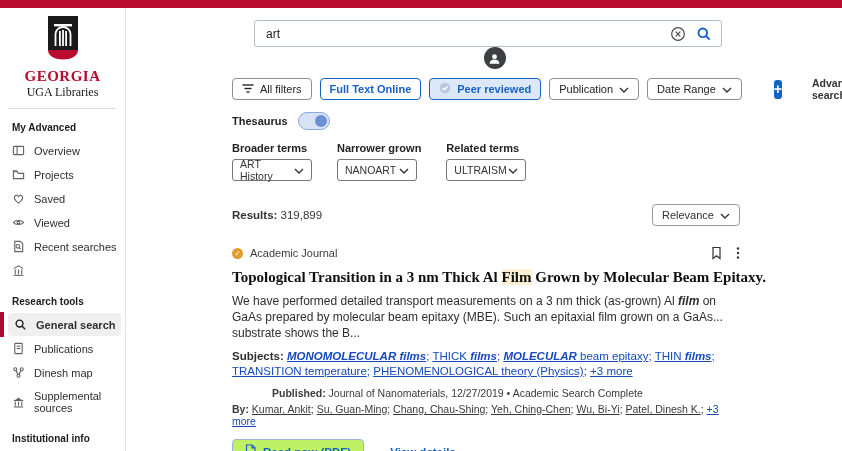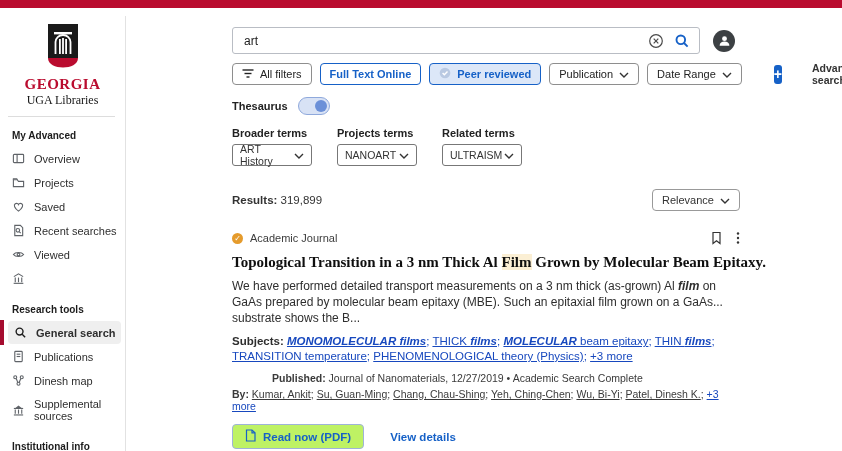--- a/index.html
+++ b/index.html
@@ -2,37 +2,37 @@
 <html><head>
 <meta charset="utf-8">
 <style>
   html,body{margin:0;padding:0;}
   body{font-family:"Liberation Sans",sans-serif;background:#fff;}
   .page{position:relative;width:842px;height:451px;overflow:hidden;background:#fff;}
 
   .topbar{position:absolute;left:0;top:0;width:842px;height:8px;background:#BA0C2F;}
 
   
-  .sidebar{position:absolute;left:0;top:16px;width:125px;bottom:0;background:#fff;border-right:1px solid #e2e2e2;}
+  .sidebar{position:absolute;left:0;top:8px;width:125px;bottom:0;background:#fff;border-right:1px solid #e2e2e2;}
   .logo-wrap{text-align:center;padding-top:8px;}
   .brand1{font-family:"Liberation Serif",serif;font-weight:bold;color:#BA0C2F;font-size:15px;letter-spacing:.5px;line-height:17px;margin-top:2px;}
   .brand2{font-family:"Liberation Serif",serif;color:#151515;font-size:12px;line-height:14px;}
   .logo-divider{border-top:1px solid #ddd;margin:9px 10px 0 8px;}
   .side-heading{font-size:10px;font-weight:bold;color:#1c1c1c;padding:13px 0 5px 12px;}
   .side-item{display:flex;align-items:center;gap:9px;padding:5px 2px 5px 12px;font-size:11px;color:#2e2e2e;margin:1px 4px 1px 0;position:relative;cursor:pointer;}
   .side-item .s-icon{display:inline-flex;color:#5f6368;flex:0 0 auto;}
   .side-item.selected{background:#efefef;border-radius:4px;font-weight:bold;margin-left:8px;padding-left:6px;}
   .side-item.selected .s-icon{color:#1c1c1c;}
   .side-item.selected::before{content:"";position:absolute;left:-8px;top:-1px;bottom:-1px;width:4px;background:#A50C2F;}
 
   
   .main{position:absolute;left:126px;top:8px;right:0;bottom:0;}
   .content{position:absolute;left:106px;top:0;width:512px;}
 
-  .search-row{display:flex;align-items:center;margin-top:19px;}
+  .search-row{display:flex;align-items:center;margin-top:12px;flex-direction:column;}
   .search-box{width:468px;height:27px;border:1px solid #b9bdc4;border-radius:3px;display:flex;align-items:center;padding:0 9px;box-sizing:border-box;background:#fff;}
   .search-box input{flex:1;border:none;outline:none;font-size:12px;color:#1c1c1c;font-family:"Liberation Sans",sans-serif;}
   .sb-ic{display:inline-flex;align-items:center;margin-left:10px;cursor:pointer;}
   .avatar{width:22px;height:22px;border-radius:50%;background:#3c4043;margin-left:13px;display:flex;align-items:center;justify-content:center;cursor:pointer;flex:0 0 auto;}
 
   .filter-row{display:flex;align-items:center;margin-top:8px;}
   .btn{height:22px;display:inline-flex;align-items:center;gap:6px;padding:0 9px;border:1px solid #8e8e8e;border-radius:4px;font-size:11px;color:#222;background:#fff;cursor:pointer;white-space:nowrap;margin-right:8px;box-sizing:border-box;}
   .btn.blue{color:#1661C7;border-color:#1661C7;font-weight:bold;}
   .btn.peer{background:#DCE7F8;}
   .plus-btn{width:19px;height:19px;background:#1661C7;border:none;border-radius:3px;color:#fff;font-size:14px;font-weight:bold;line-height:17px;text-align:center;cursor:pointer;margin-left:24px;padding:0;}
@@ -127,35 +127,35 @@
       <span class="s-icon">
           <svg width="13" height="13" viewBox="0 0 14 14" fill="none" stroke="currentColor" stroke-width="1.2">
             <path d="M7 12 C2.4 8.6 1.6 5.4 3.5 4 C5 3.1 6.5 3.8 7 5 C7.5 3.8 9 3.1 10.5 4 C12.4 5.4 11.6 8.6 7 12 Z"></path>
           </svg>
         </span>
       <span>Saved</span>
     </div>
     <div class="side-item">
       <span class="s-icon">
           <svg width="13" height="13" viewBox="0 0 14 14" fill="none" stroke="currentColor" stroke-width="1.2">
+            <path d="M1.5 7 C3.5 4.2 10.5 4.2 12.5 7 C10.5 9.8 3.5 9.8 1.5 7 Z"></path>
+            <circle cx="7" cy="7" r="1.4"></circle>
+          </svg>
+        </span>
+      <span>Viewed</span>
+    </div>
+    <div class="side-item">
+      <span class="s-icon">
+          <svg width="13" height="13" viewBox="0 0 14 14" fill="none" stroke="currentColor" stroke-width="1.2">
             <path d="M3 1.5 h6 l2.5 2.5 v8.5 h-8.5 z"></path>
             <circle cx="6.3" cy="6.8" r="1.9"></circle>
             <line x1="7.7" y1="8.2" x2="9.4" y2="9.9"></line>
           </svg>
         </span>
       <span>Recent searches</span>
-    </div>
-    <div class="side-item">
-      <span class="s-icon">
-          <svg width="13" height="13" viewBox="0 0 14 14" fill="none" stroke="currentColor" stroke-width="1.2">
-            <path d="M1.5 7 C3.5 4.2 10.5 4.2 12.5 7 C10.5 9.8 3.5 9.8 1.5 7 Z"></path>
-            <circle cx="7" cy="7" r="1.4"></circle>
-          </svg>
-        </span>
-      <span>Viewed</span>
     </div>
     <div class="side-item">
       <span class="s-icon">
           <svg width="13" height="13" viewBox="0 0 14 14" fill="none" stroke="currentColor" stroke-width="1.2">
             <path d="M2 5 L7 2 L12 5"></path>
             <line x1="3.5" y1="6" x2="3.5" y2="11"></line>
             <line x1="7" y1="6" x2="7" y2="11"></line>
             <line x1="10.5" y1="6" x2="10.5" y2="11"></line>
             <line x1="1.8" y1="12.2" x2="12.2" y2="12.2"></line>
           </svg>
@@ -287,21 +287,21 @@
         <div class="term-group">
           <div class="term-label">Broader terms</div>
           <div class="term-select">
             <span>ART History</span>
             <span><svg width="10" height="6" viewBox="0 0 10 6" fill="none" stroke="#333" stroke-width="1.4">
                   <path d="M1 1 L5 5 L9 1"></path>
                 </svg></span>
           </div>
         </div>
         <div class="term-group">
-          <div class="term-label">Projects terms</div>
+          <div class="term-label">Narrower grown</div>
           <div class="term-select">
             <span>NANOART</span>
             <span><svg width="10" height="6" viewBox="0 0 10 6" fill="none" stroke="#333" stroke-width="1.4">
                   <path d="M1 1 L5 5 L9 1"></path>
                 </svg></span>
           </div>
         </div>
         <div class="term-group">
           <div class="term-label">Related terms</div>
           <div class="term-select">

